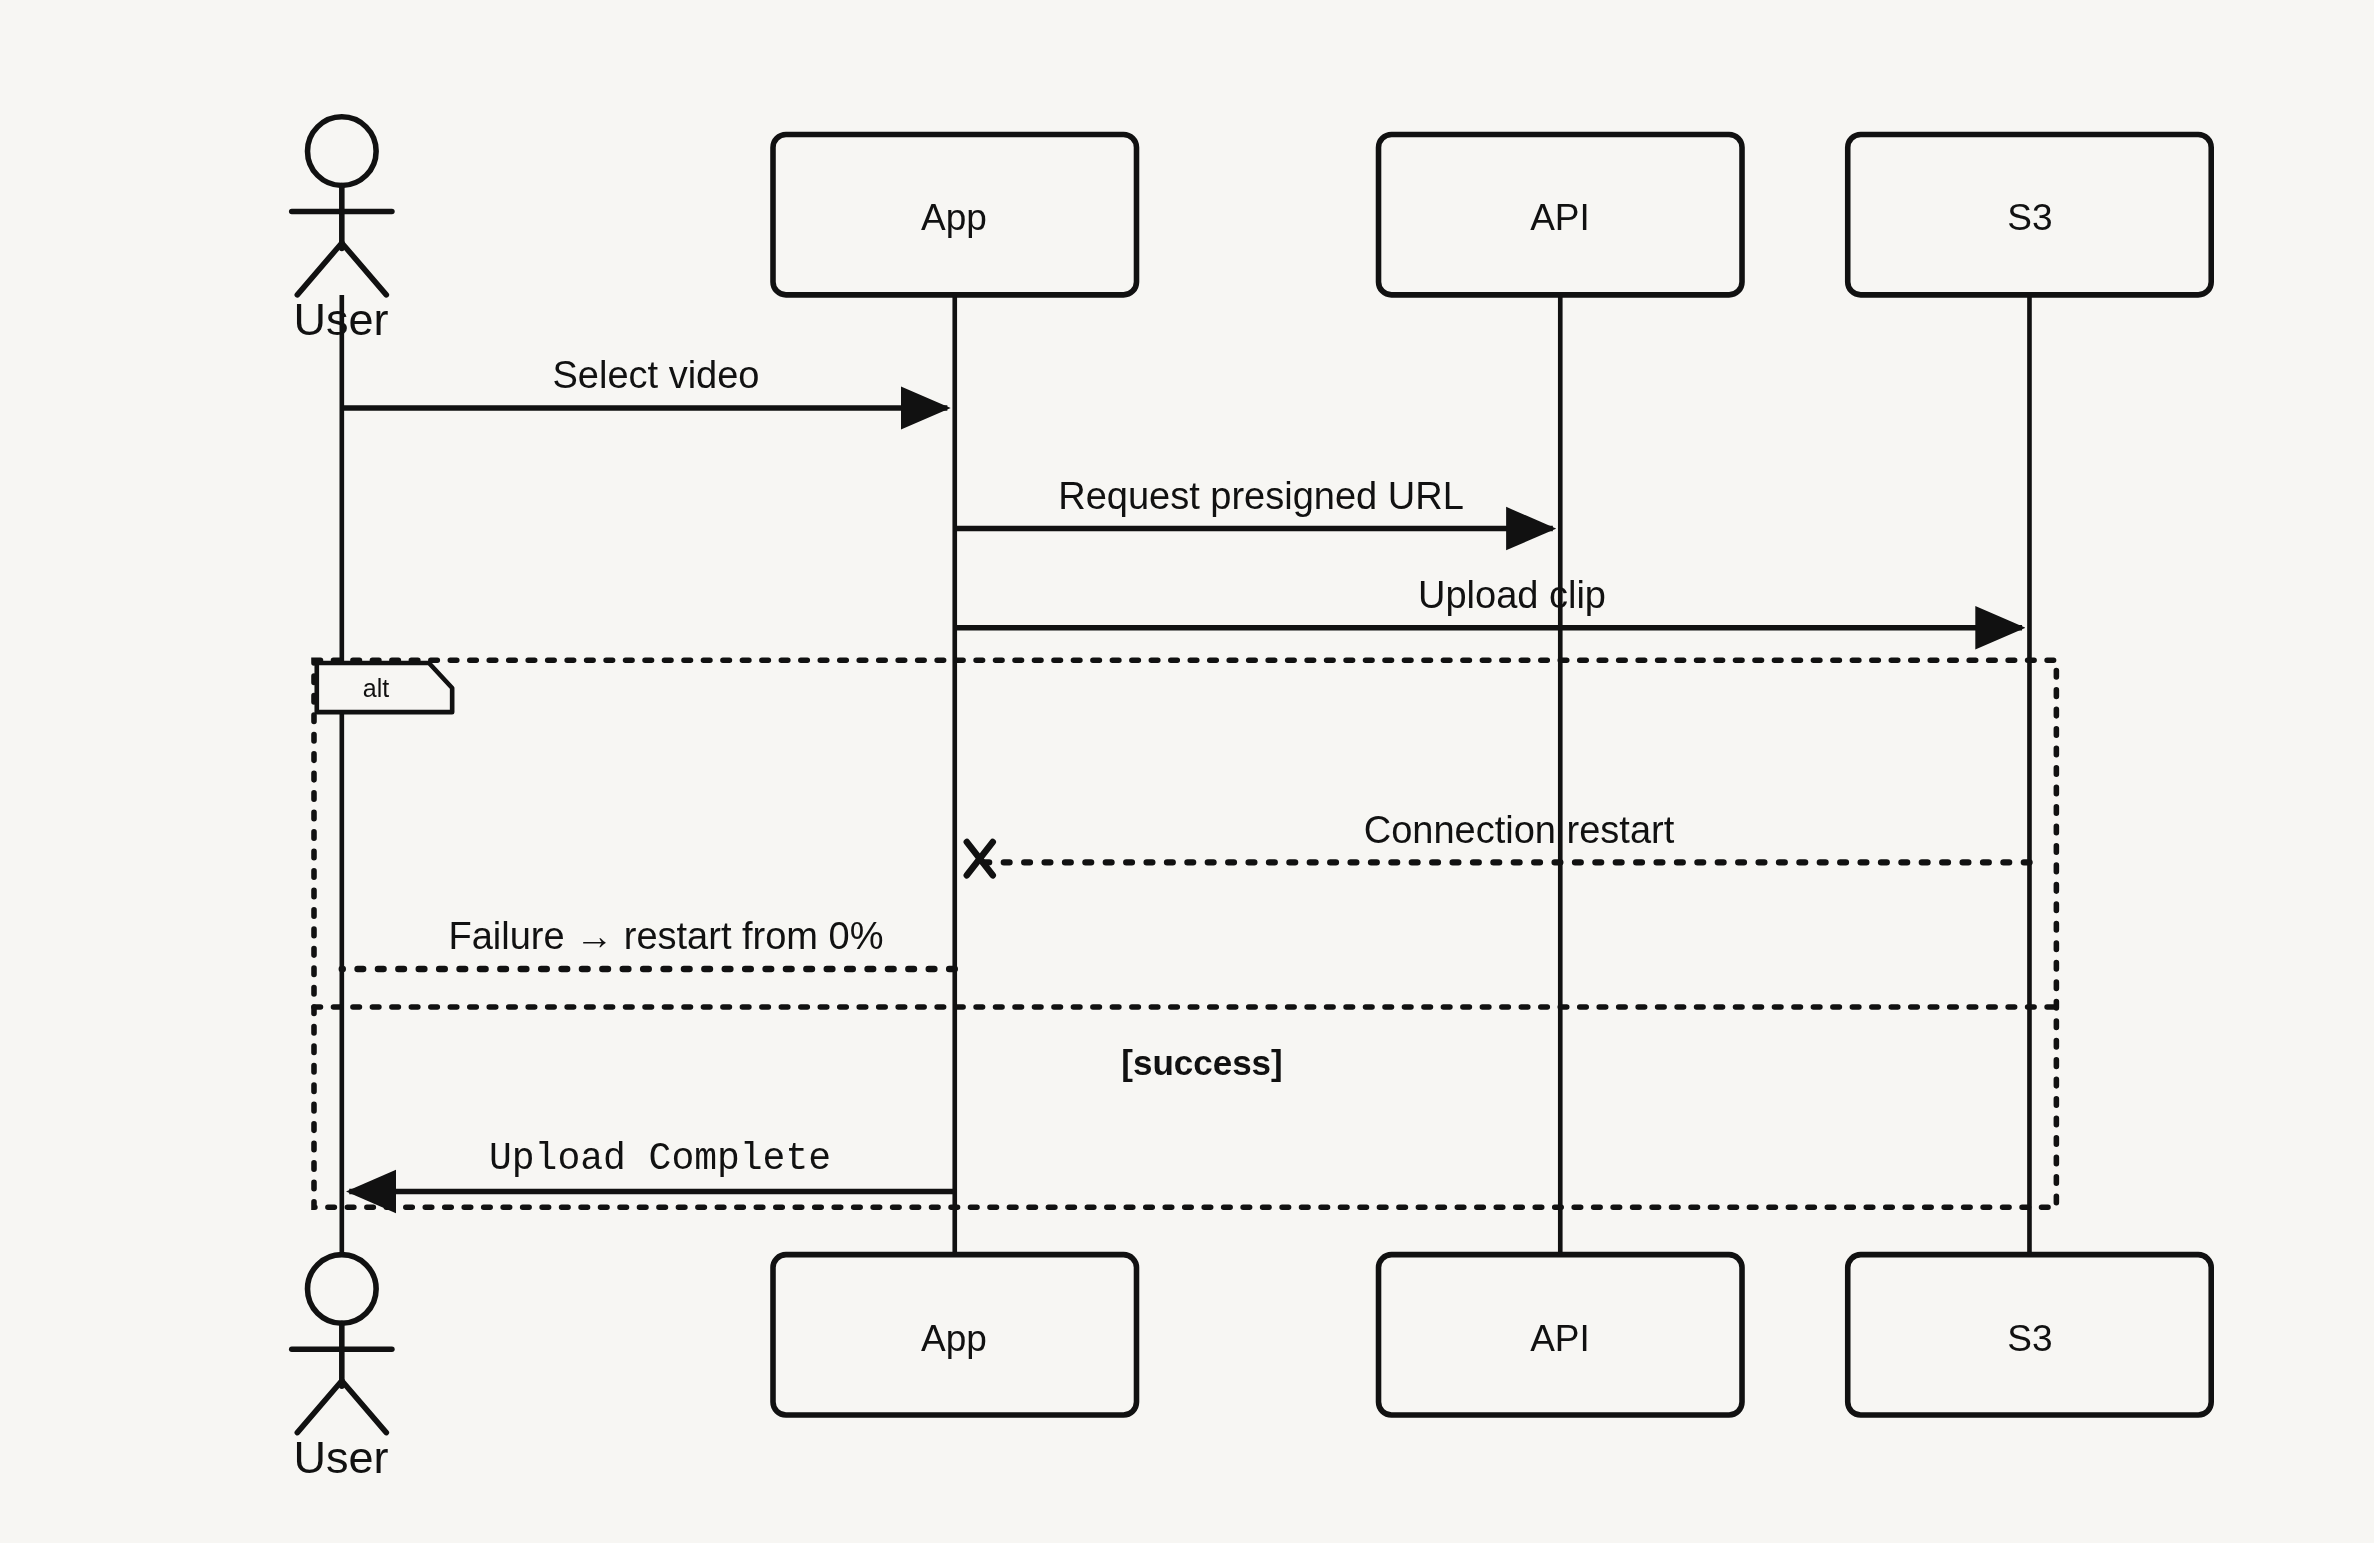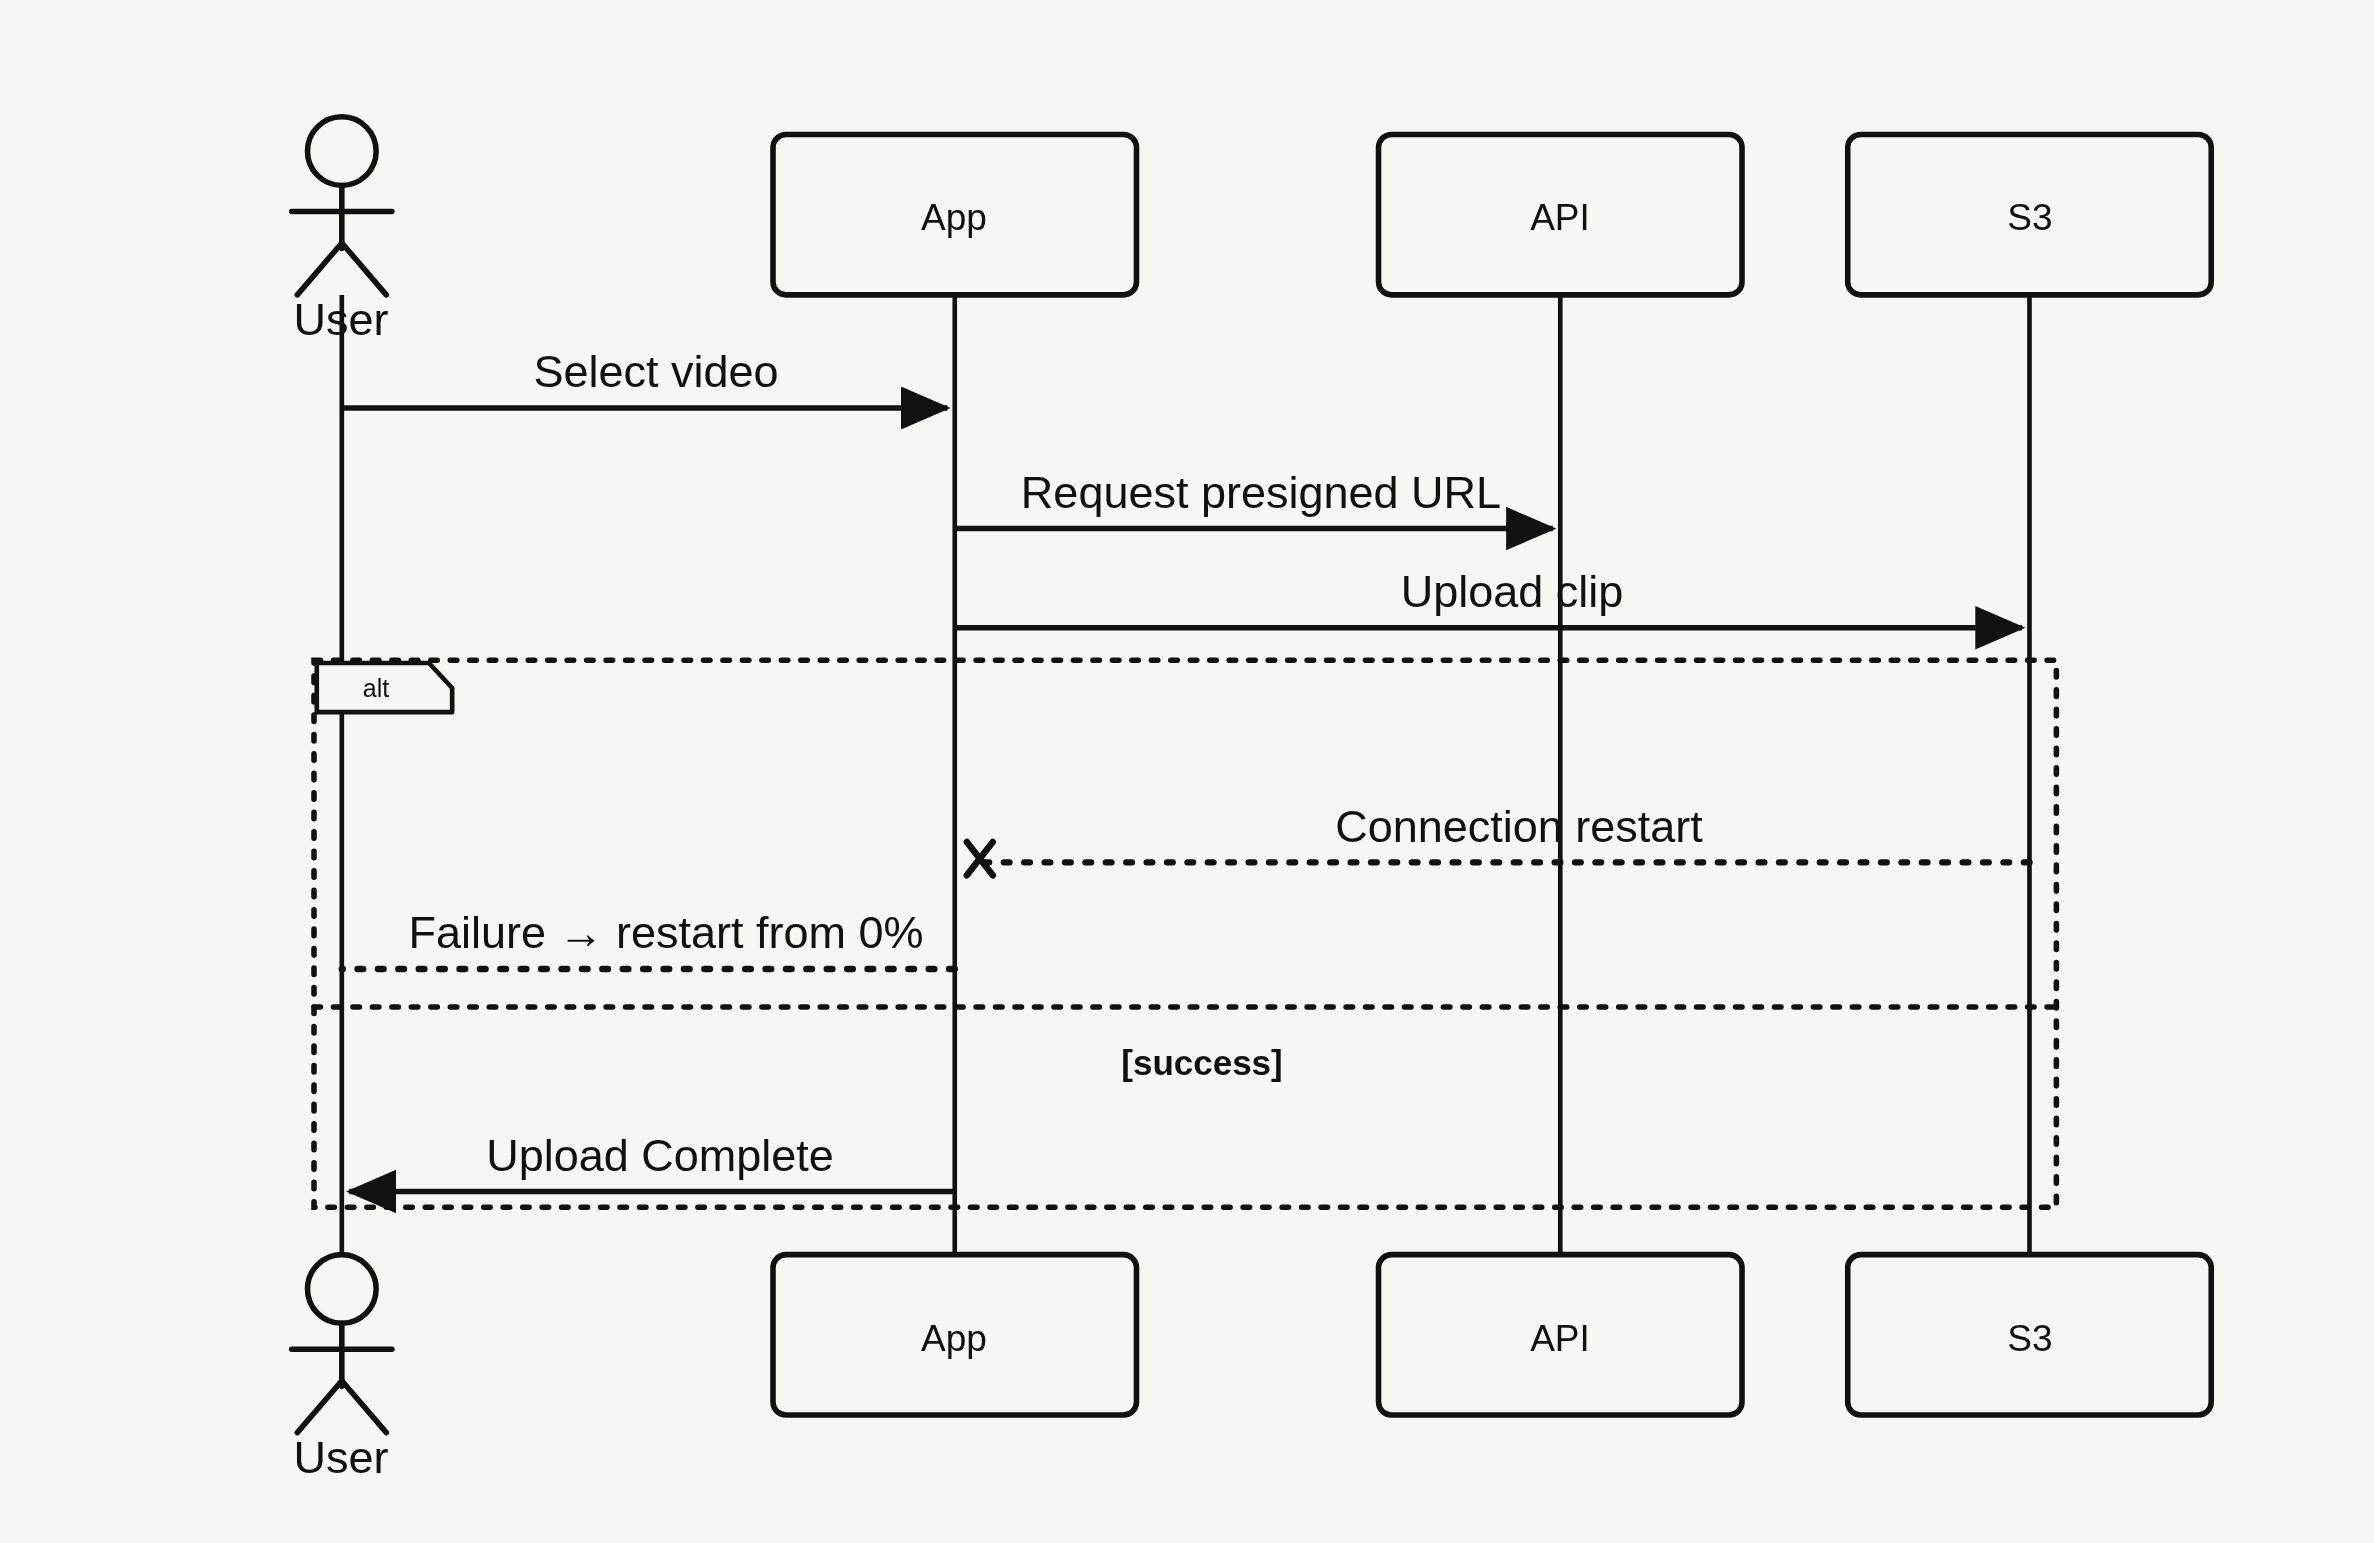--- a/index.html
+++ b/index.html
@@ -13,21 +13,21 @@
   svg#diagram{position:absolute;left:0;top:0;width:2375px;height:1543px;display:block;}
   .lbl{
     position:absolute;
     font-family:"Liberation Sans", sans-serif;
     color:#111111;
     white-space:nowrap;
     line-height:1;
   }
   .participant-label{font-size:37px;transform:translate(-50%,-50%);}
   .actor-label{font-size:45px;transform:translate(-50%,0);}
-  .msg-label{font-size:45px;transform:translate(-50%,-100%);}
+  .msg-label{font-size:38px;transform:translate(-50%,-100%);}
   .frag-op{font-size:25px;transform:translate(-50%,-50%);}
   .frag-cond{font-size:35px;transform:translate(-50%,-50%);}
 </style>
 </head>
 <body>
 
 <div id="stage">
   <svg id="diagram" viewBox="0 0 2560 1664">
     <defs>
       <marker id="arrowR" markerWidth="9" markerHeight="9" refX="8.4" refY="4.5" orient="auto" markerUnits="strokeWidth">
@@ -111,15 +111,15 @@
 
   <div class="lbl frag-op" style="left:376px;top:688px;">alt</div>
 
   <div class="lbl frag-cond" style="left:1202px;top:1062px;font-weight:bold;">[success]</div>
 
   <div class="lbl msg-label" style="left:656px;top:394px;">Select video</div>
   <div class="lbl msg-label" style="left:1261px;top:515px;">Request presigned URL</div>
   <div class="lbl msg-label" style="left:1512px;top:614px;">Upload clip</div>
   <div class="lbl msg-label" style="left:1519px;top:849px;">Connection restart</div>
   <div class="lbl msg-label" style="left:666px;top:955px;">Failure → restart from 0%</div>
-  <div class="lbl msg-label" style="left:660px;top:1178px;">Upload Complete</div>
+  <div class="lbl msg-label" style="left:660px;top:1178px;font-family:Liberation Mono, monospace;">Upload Complete</div>
 </div>
 
 
 </body></html>

